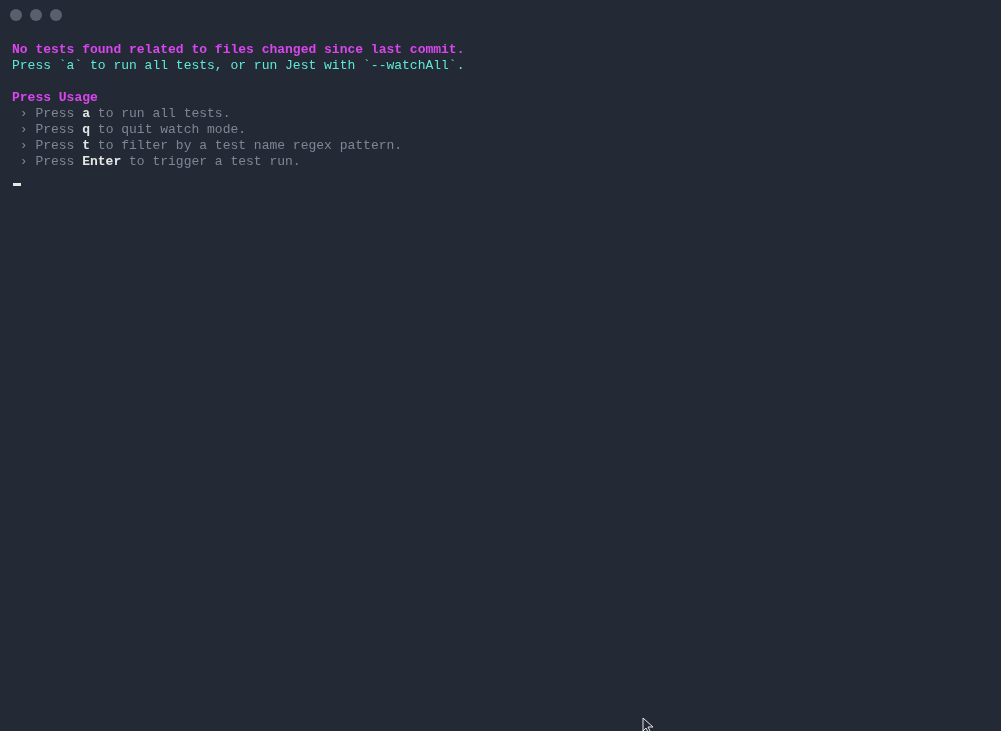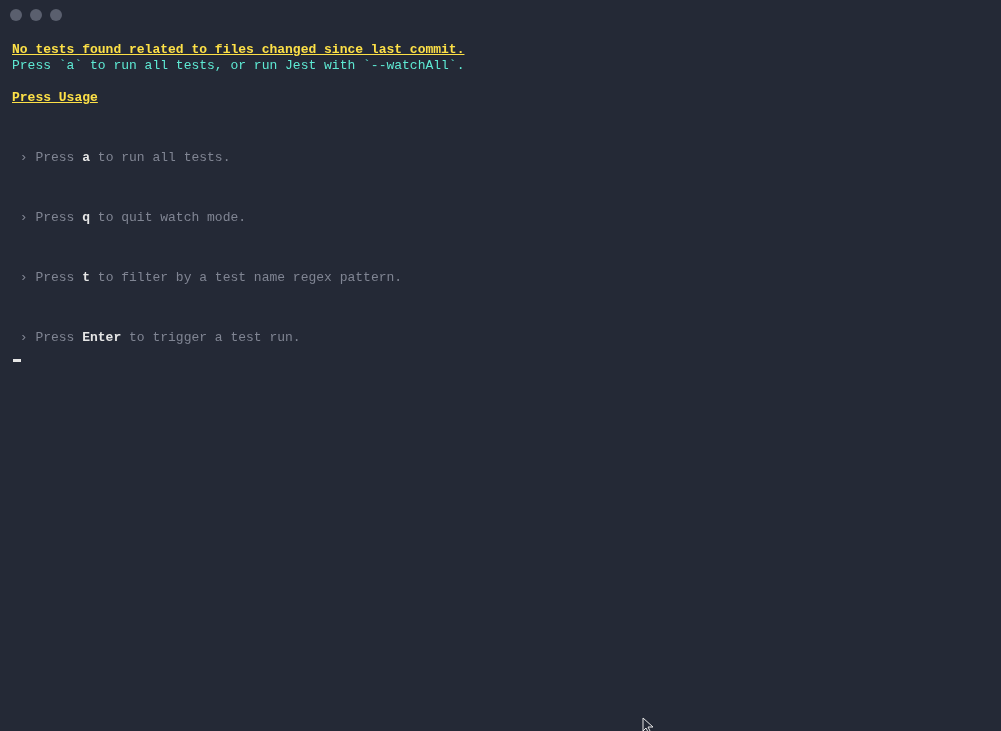--- a/index.html
+++ b/index.html
@@ -32,29 +32,27 @@
       background: #5a5f6e;
     }
     .terminal {
       padding: 12px 12px 0 12px;
     }
     .line {
       white-space: pre;
     }
     .bold-white {
       font-weight: 700;
-      color: #fde047;
-      text-decoration: underline;
+      color: #d946ef;
     }
     .dim {
       color: #5eead4;
     }
     .usage-line {
       white-space: pre;
-      margin-top: 44px;
     }
     .caret {
       color: #808593;
     }
     .press {
       color: #808593;
     }
     .key {
       color: #e6e6e6;
       font-weight: 700;

